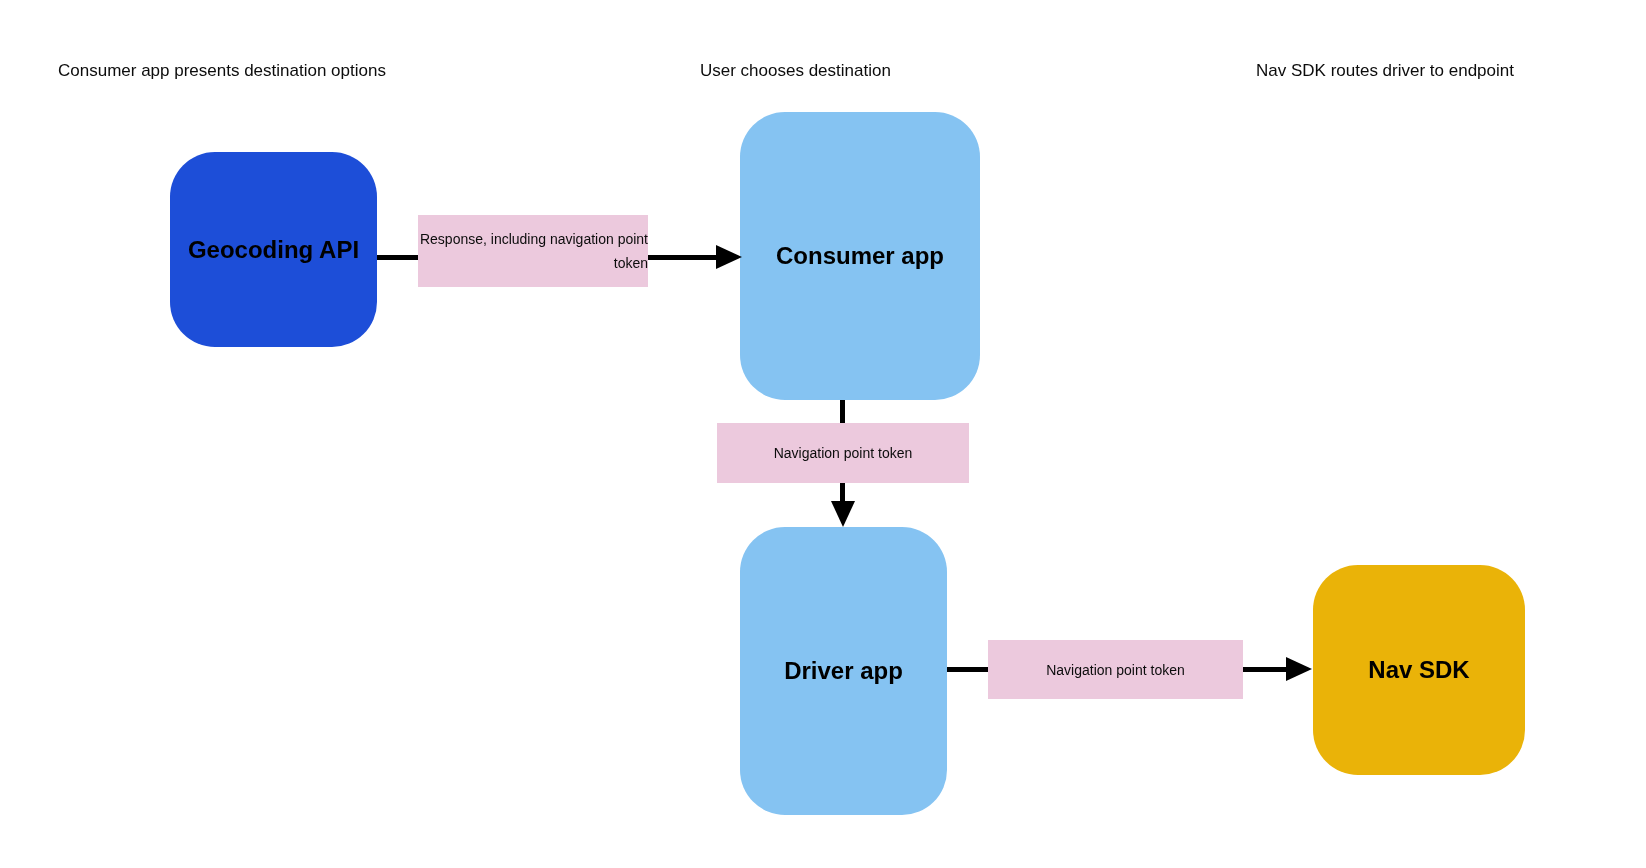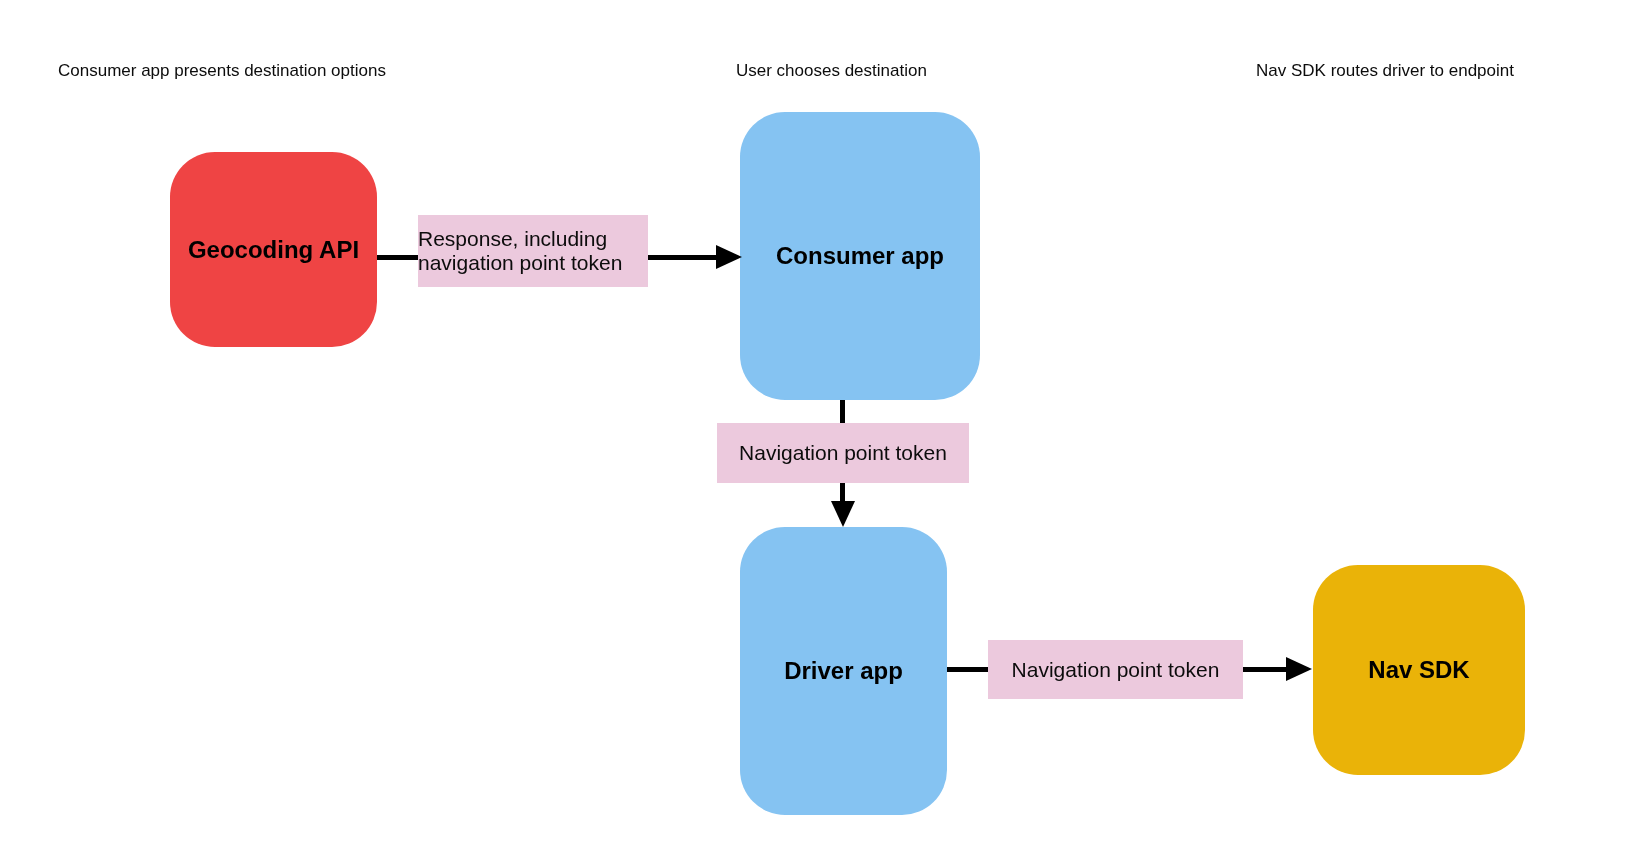--- a/index.html
+++ b/index.html
@@ -13,21 +13,21 @@
   }
   .col-header{
     position:absolute;
     font-size:17px;
     line-height:30px;
     font-weight:400;
     white-space:nowrap;
     color:#0c0c0c;
   }
   .h1{left:58px;top:56px;}
-  .h2{left:700px;top:56px;margin-left:36px;}
+  .h2{left:700px;top:56px;}
   .h3{left:1256px;top:56px;}
 
   .node{
     position:absolute;
     border-radius:45px;
     display:flex;
     align-items:center;
     justify-content:center;
   }
   .node-label{
@@ -63,39 +63,39 @@
   }
   .hd1{left:716px;top:245px;}
   .hd2{left:831px;top:501px;}
   .hd3{left:1286px;top:657px;}
 
   .edge-label{
     position:absolute;
     display:flex;
     align-items:center;
     justify-content:center;
-    text-align:left;
-    font-size:21px;
+    text-align:right;
+    font-size:14px;
     line-height:24px;
     color:#0c0c0c;
   }
   .el1{left:418px;top:215px;width:230px;height:72px;}
   .el2{left:717px;top:423px;width:252px;height:60px;}
   .el3{left:988px;top:640px;width:255px;height:59px;}
 </style>
 </head>
 <body>
 
 <div class="canvas">
 
   <div class="col-header h1">Consumer app presents destination options</div>
   <div class="col-header h2">User chooses destination</div>
   <div class="col-header h3">Nav SDK routes driver to endpoint</div>
 
-  <div class="node n-geocoding" style="background: #ef4444;">
+  <div class="node n-geocoding" style="background: #1d4ed8;">
     <span class="node-label">Geocoding API</span>
   </div>
   <div class="node n-consumer" style="background: rgb(133, 195, 242);">
     <span class="node-label">Consumer app</span>
   </div>
   <div class="node n-driver" style="background: rgb(133, 195, 242);">
     <span class="node-label">Driver app</span>
   </div>
   <div class="node n-navsdk" style="background: #eab308;">
     <span class="node-label">Nav SDK</span>

